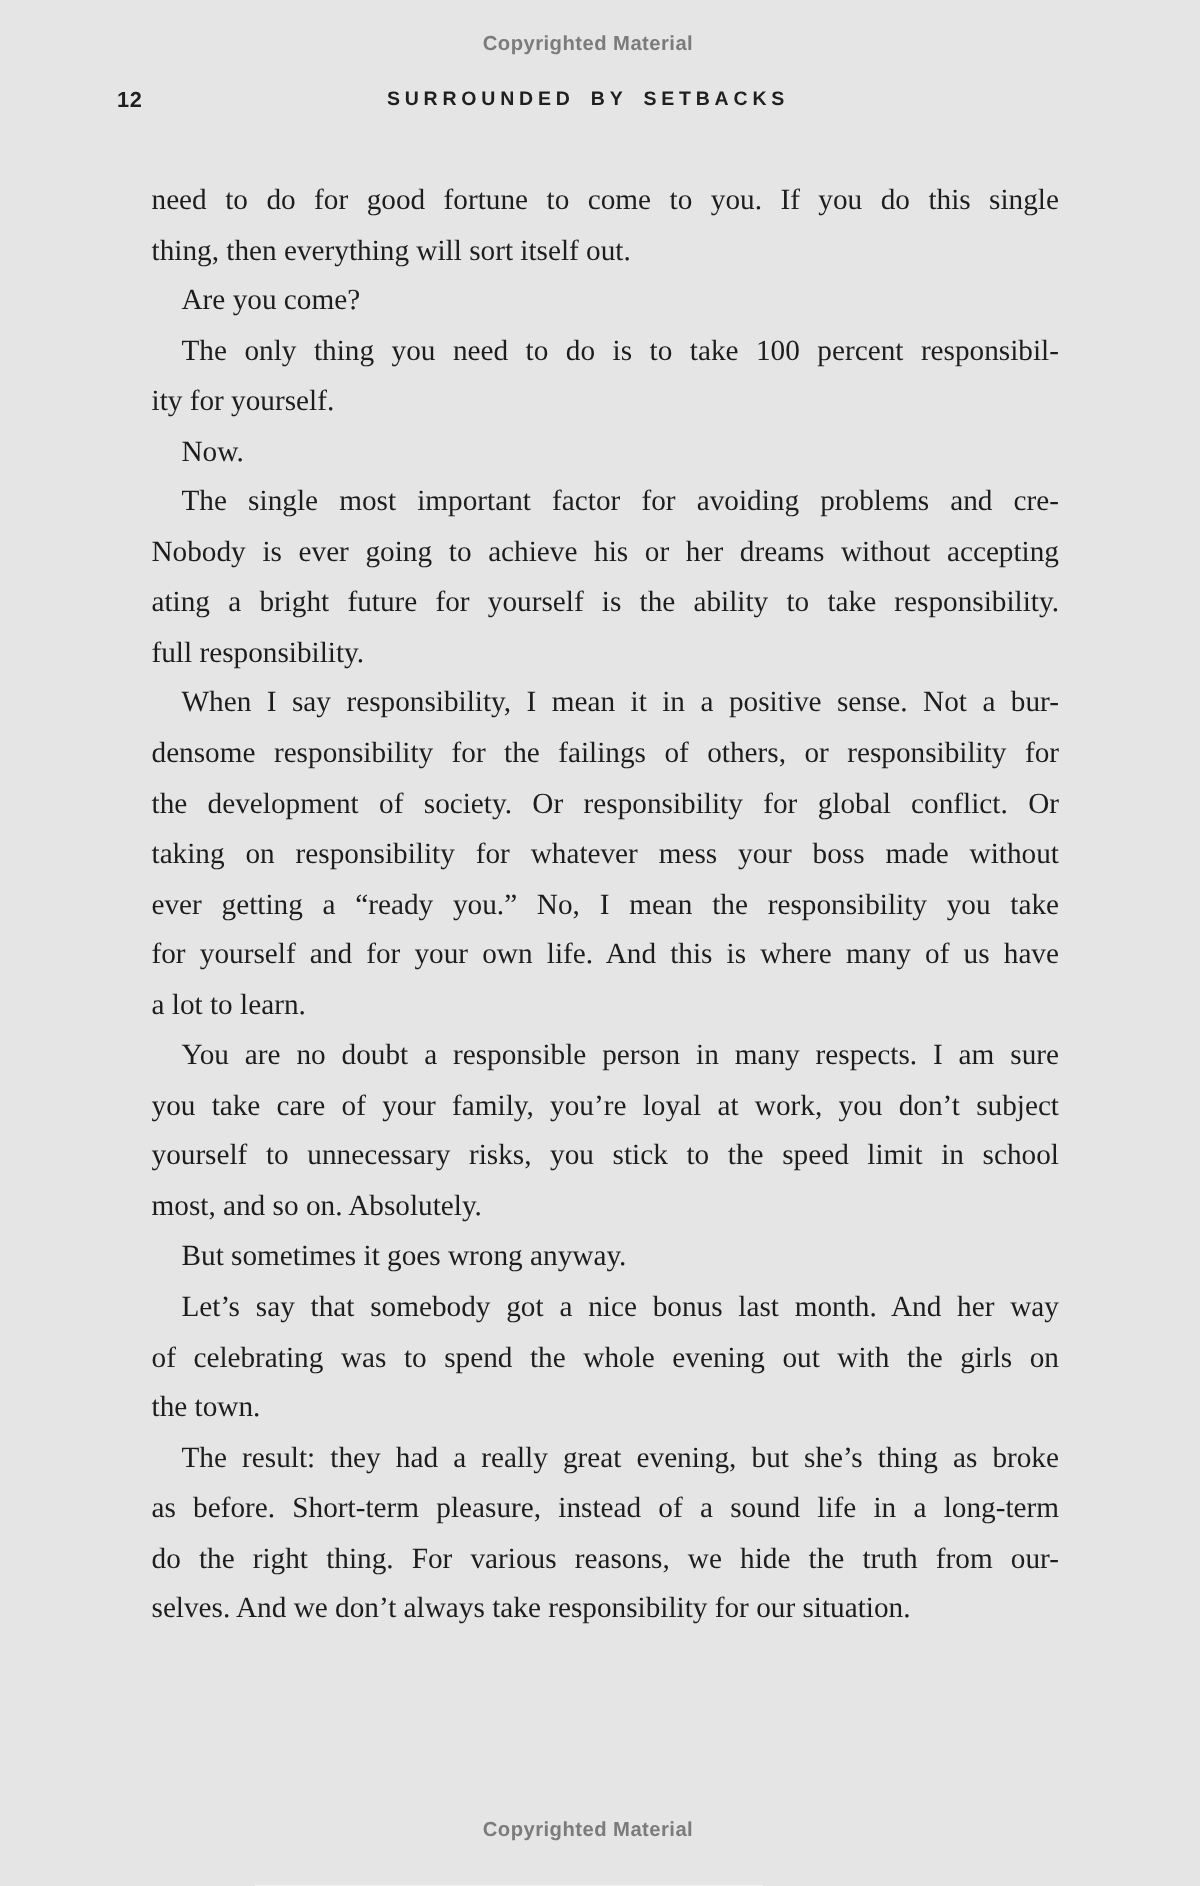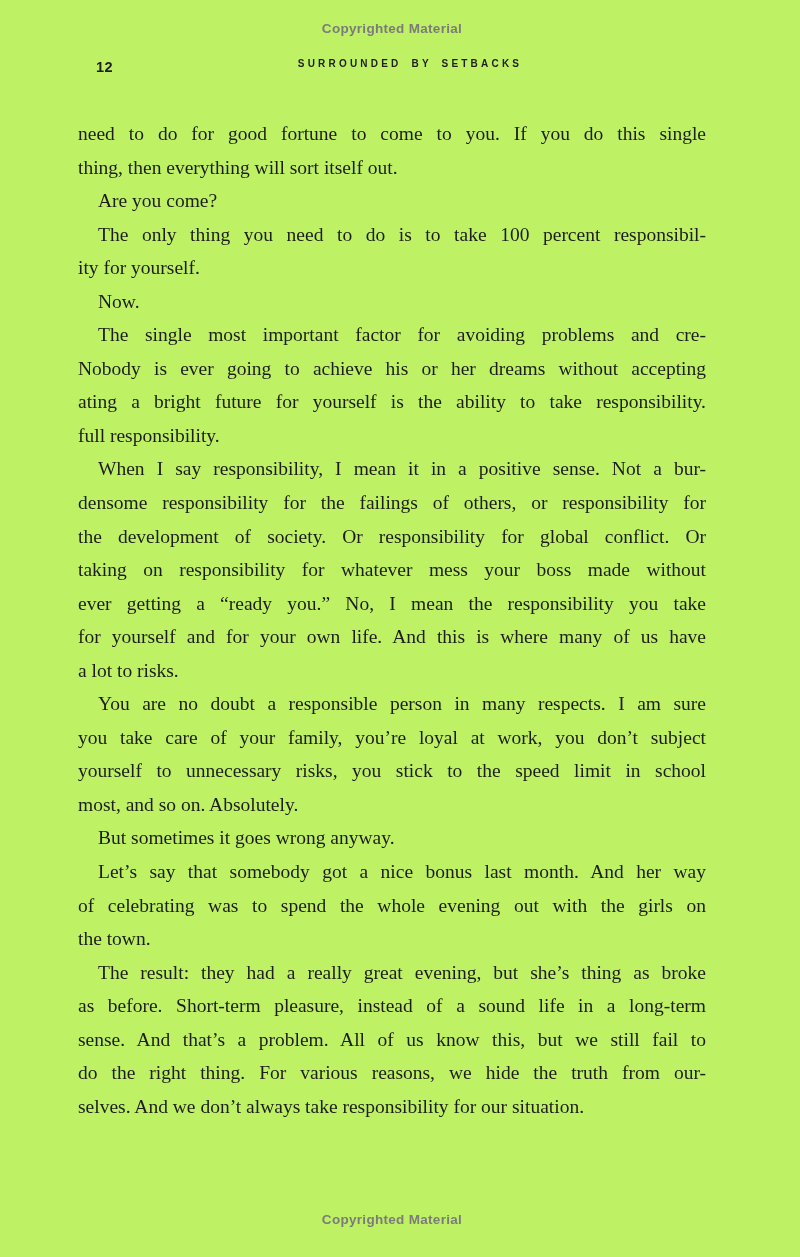--- a/index.html
+++ b/index.html
@@ -23,58 +23,58 @@
     font-family: "Liberation Sans", sans-serif;
     font-weight: bold;
     font-size: 13.5px;
     letter-spacing: 0.3px;
   }
   .copyright.top { top: 21px; }
   .copyright.bottom { top: 1212px; }
   .header {
     position: absolute;
     top: 58px;
-    left: 96px;
+    left: 78px;
     width: 628px;
     font-family: "Liberation Sans", sans-serif;
     font-weight: bold;
   }
   .pagenum {
     position: absolute;
     left: 0;
     top: 1px;
     font-size: 14.5px;
     letter-spacing: 0.5px;
   }
   .running-title {
     display: block;
     text-align: center;
-    font-size: 10px;
+    font-size: 13px;
     letter-spacing: 3.2px;
     word-spacing: 4px;
   }
   .body-text {
     position: absolute;
     top: 117px;
     left: 78px;
     width: 628px;
     font-size: 19.5px;
     line-height: 33.55px;
   }
-  .line { text-align: left; }
+  .line { text-align: left; margin-left: 23px; }
   .line.indent { padding-left: 20px; }
   .line.justify {
     text-align: justify;
     text-align-last: justify;
   }
 </style>
 </head>
 <body>
 
-<div class="page" style="background: #bef264;">
+<div class="page" style="background: #e5e5e5;">
 
   <div class="copyright top" style="color: rgb(123, 123, 123);">Copyrighted Material</div>
 
   <div class="header" style="color: rgb(31, 31, 31);">
     <span class="pagenum">12</span>
     <span class="running-title">SURROUNDED BY SETBACKS</span>
   </div>
 
   <div class="body-text" style="color: rgb(29, 29, 29);">
       <div class="line justify">need to do for good fortune to come to you. If you do this single</div>
@@ -86,31 +86,30 @@
       <div class="line indent justify">The single most important factor for avoiding problems and cre-</div>
       <div class="line justify">Nobody is ever going to achieve his or her dreams without accepting</div>
       <div class="line justify">ating a bright future for yourself is the ability to take responsibility.</div>
       <div class="line">full responsibility.</div>
       <div class="line indent justify">When I say responsibility, I mean it in a positive sense. Not a bur-</div>
       <div class="line justify">densome responsibility for the failings of others, or responsibility for</div>
       <div class="line justify">the development of society. Or responsibility for global conflict. Or</div>
       <div class="line justify">taking on responsibility for whatever mess your boss made without</div>
       <div class="line justify">ever getting a “ready you.” No, I mean the responsibility you take</div>
       <div class="line justify">for yourself and for your own life. And this is where many of us have</div>
-      <div class="line">a lot to risks.</div>
+      <div class="line">a lot to learn.</div>
       <div class="line indent justify">You are no doubt a responsible person in many respects. I am sure</div>
       <div class="line justify">you take care of your family, you’re loyal at work, you don’t subject</div>
       <div class="line justify">yourself to unnecessary risks, you stick to the speed limit in school</div>
       <div class="line">most, and so on. Absolutely.</div>
       <div class="line indent">But sometimes it goes wrong anyway.</div>
       <div class="line indent justify">Let’s say that somebody got a nice bonus last month. And her way</div>
       <div class="line justify">of celebrating was to spend the whole evening out with the girls on</div>
       <div class="line">the town.</div>
       <div class="line indent justify">The result: they had a really great evening, but she’s thing as broke</div>
       <div class="line justify">as before. Short-term pleasure, instead of a sound life in a long-term</div>
-      <div class="line justify">sense. And that’s a problem. All of us know this, but we still fail to</div>
       <div class="line justify">do the right thing. For various reasons, we hide the truth from our-</div>
       <div class="line">selves. And we don’t always take responsibility for our situation.</div>
     </div>
 
   <div class="copyright bottom" style="color: rgb(123, 123, 123);">Copyrighted Material</div>
 
 </div>
 
 </body></html>

